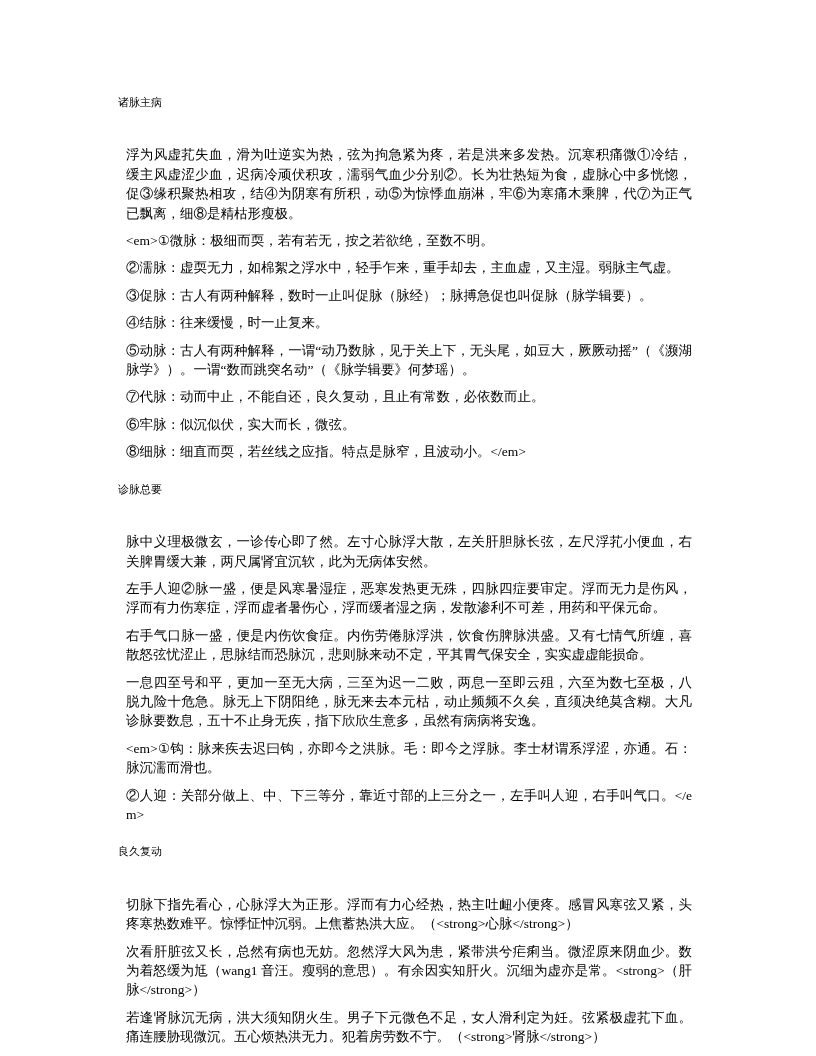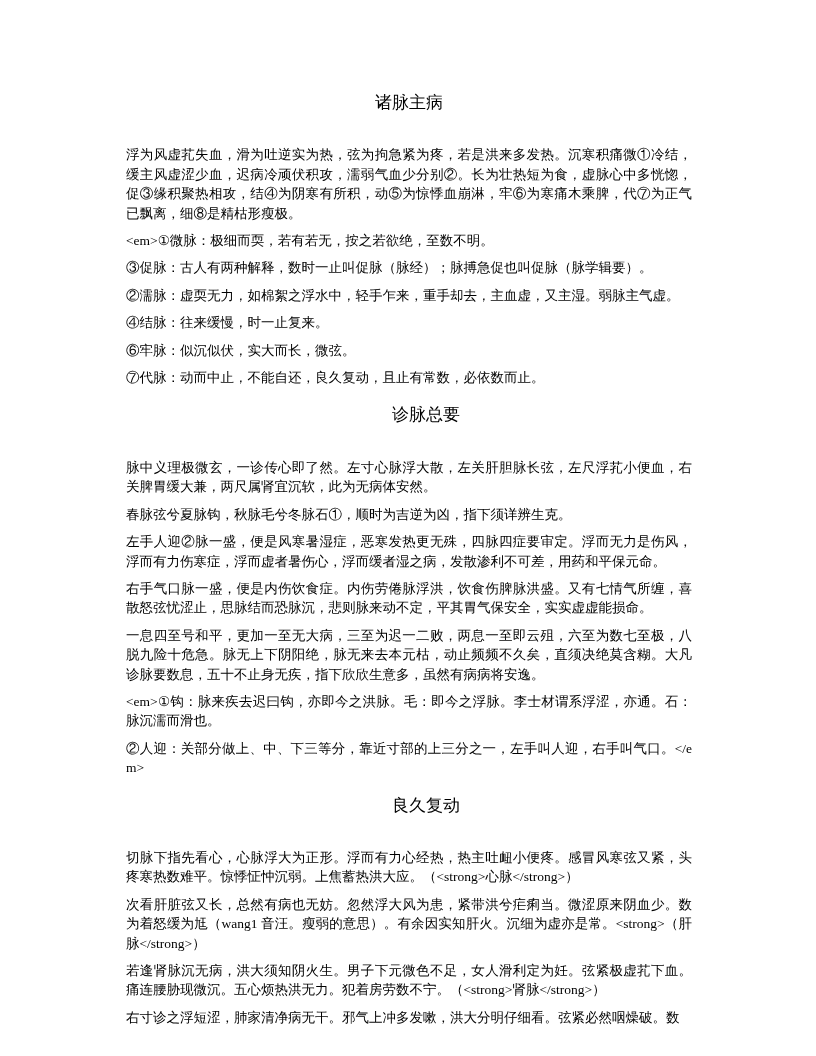--- a/index.html
+++ b/index.html
@@ -15,54 +15,54 @@
     background: #ffffff;
     color: #000000;
     padding: 93px 116px 30px 118px;
     font-family: "Liberation Serif", "DejaVu Serif", serif;
     font-size: 13.5px;
     line-height: 19.4px;
     text-align: justify;
     overflow: hidden;
   }
   .doc-heading {
-    font-size: 17px;
+    font-size: 11px;
     font-weight: normal;
     margin: 0 0 33px 0;
-    text-align: center;
+    text-align: left;
   }
   .doc-heading.mid {
     margin-top: 18px;
-    margin-left: 34px;
   }
   .para {
     margin: 8px;
     word-break: break-all;
   }
 </style>
 </head>
 <body>
 
 <div class="page">
 
   <div>
     <h1 class="doc-heading">诸脉主病</h1>
     <p class="para">浮为风虚芤失血，滑为吐逆实为热，弦为拘急紧为疼，若是洪来多发热。沉寒积痛微①冷结，缓主风虚涩少血，迟病冷顽伏积攻，濡弱气血少分别②。长为壮热短为食，虚脉心中多恍惚，促③缘积聚热相攻，结④为阴寒有所积，动⑤为惊悸血崩淋，牢⑥为寒痛木乘脾，代⑦为正气已飘离，细⑧是精枯形瘦极。</p>
     <p class="para">&lt;em&gt;①微脉：极细而耎，若有若无，按之若欲绝，至数不明。</p>
+    <p class="para">②濡脉：虚耎无力，如棉絮之浮水中，轻手乍来，重手却去，主血虚，又主湿。弱脉主气虚。</p>
     <p class="para">③促脉：古人有两种解释，数时一止叫促脉（脉经）；脉搏急促也叫促脉（脉学辑要）。</p>
-    <p class="para">②濡脉：虚耎无力，如棉絮之浮水中，轻手乍来，重手却去，主血虚，又主湿。弱脉主气虚。</p>
     <p class="para">④结脉：往来缓慢，时一止复来。</p>
+    <p class="para">⑤动脉：古人有两种解释，一谓“动乃数脉，见于关上下，无头尾，如豆大，厥厥动摇”（《濒湖脉学》）。一谓“数而跳突名动”（《脉学辑要》何梦瑶）。</p>
+    <p class="para">⑦代脉：动而中止，不能自还，良久复动，且止有常数，必依数而止。</p>
     <p class="para">⑥牢脉：似沉似伏，实大而长，微弦。</p>
-    <p class="para">⑦代脉：动而中止，不能自还，良久复动，且止有常数，必依数而止。</p>
+    <p class="para">⑧细脉：细直而耎，若丝线之应指。特点是脉窄，且波动小。&lt;/em&gt;</p>
   </div>
 
   <div>
     <h2 class="doc-heading mid">诊脉总要</h2>
     <p class="para">脉中义理极微玄，一诊传心即了然。左寸心脉浮大散，左关肝胆脉长弦，左尺浮芤小便血，右关脾胃缓大兼，两尺属肾宜沉软，此为无病体安然。</p>
-    <p class="para">春脉弦兮夏脉钩，秋脉毛兮冬脉石①，顺时为吉逆为凶，指下须详辨生克。</p>
     <p class="para">左手人迎②脉一盛，便是风寒暑湿症，恶寒发热更无殊，四脉四症要审定。浮而无力是伤风，浮而有力伤寒症，浮而虚者暑伤心，浮而缓者湿之病，发散渗利不可差，用药和平保元命。</p>
     <p class="para">右手气口脉一盛，便是内伤饮食症。内伤劳倦脉浮洪，饮食伤脾脉洪盛。又有七情气所缠，喜散怒弦忧涩止，思脉结而恐脉沉，悲则脉来动不定，平其胃气保安全，实实虚虚能损命。</p>
     <p class="para">一息四至号和平，更加一至无大病，三至为迟一二败，两息一至即云殂，六至为数七至极，八脱九险十危急。脉无上下阴阳绝，脉无来去本元枯，动止频频不久矣，直须决绝莫含糊。大凡诊脉要数息，五十不止身无疾，指下欣欣生意多，虽然有病病将安逸。</p>
     <p class="para">&lt;em&gt;①钩：脉来疾去迟曰钩，亦即今之洪脉。毛：即今之浮脉。李士材谓系浮涩，亦通。石：脉沉濡而滑也。</p>
     <p class="para">②人迎：关部分做上、中、下三等分，靠近寸部的上三分之一，左手叫人迎，右手叫气口。&lt;/em&gt;</p>
   </div>
 
   <div>
     <h2 class="doc-heading mid">良久复动</h2>
     <p class="para">切脉下指先看心，心脉浮大为正形。浮而有力心经热，热主吐衄小便疼。感冒风寒弦又紧，头疼寒热数难平。惊悸怔忡沉弱。上焦蓄热洪大应。（&lt;strong&gt;心脉&lt;/strong&gt;）</p>

